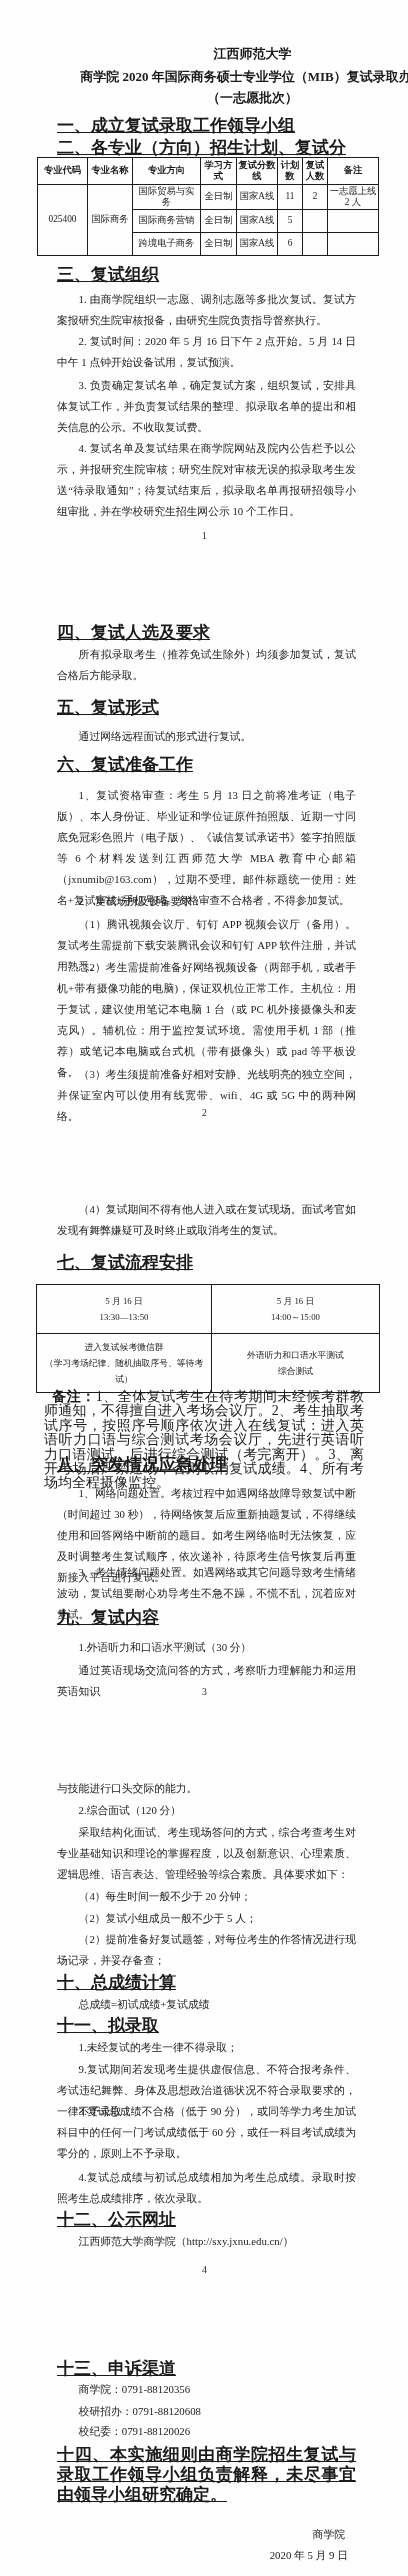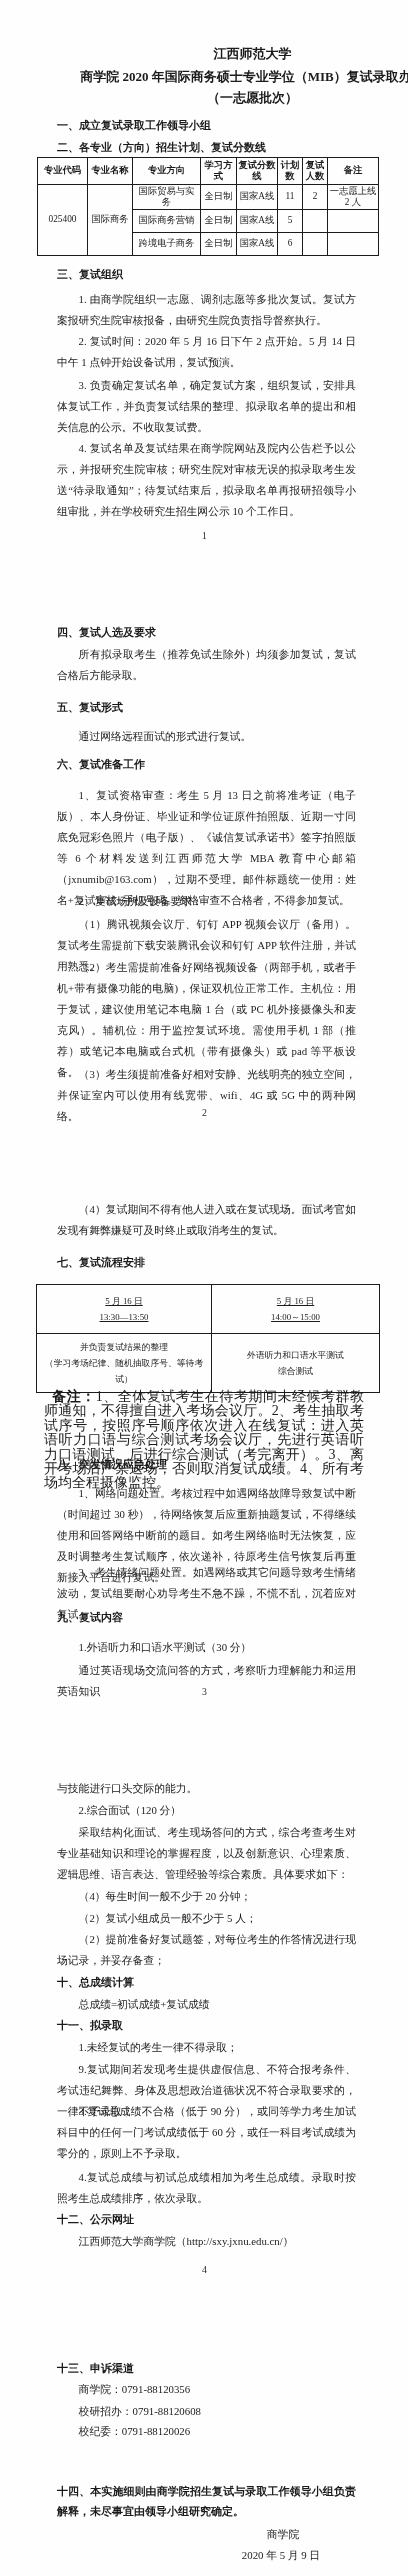--- a/index.html
+++ b/index.html
@@ -11,23 +11,23 @@
     font-family:"Liberation Serif","DejaVu Serif",serif;
     color:#1b1b1b;
     overflow:hidden;
   }
   .ptitle{
     position:absolute;left:0;width:409px;
     text-align:center;font-weight:bold;font-size:13px;line-height:16.5px;padding-left:48px;
   }
   .h{
     position:absolute;left:57px;width:299px;
-    font-weight:bold;font-size:11px;line-height:21px;
-  }
-  .h2line{line-height:20px;text-align:justify;margin-top:36px;}
+    font-weight:bold;font-size:17px;line-height:21px;text-decoration:underline;
+  }
+  .h2line{line-height:20px;text-align:justify;}
   .p{
     position:absolute;left:57px;width:299px;
     font-size:10.8px;line-height:21px;
     text-align:justify;text-indent:21.6px;
   }
   .p.noindent{text-indent:0;}
   .pagenum{
     position:absolute;left:0;width:409px;
     text-align:center;font-size:9.8px;color:#2a2a2a;
   }
@@ -45,29 +45,29 @@
   #majors-table th{font-weight:bold;}
   #majors-table tr.hdr{height:27px;font-family:Liberation Mono, monospace;}
   #majors-table tr.r{height:23px;}
   #schedule-table{left:36px;top:1284px;width:343px;}
   #schedule-table td{
     border:1px solid #1b1b1b;
     text-align:center;vertical-align:middle;
     font-size:8.8px;line-height:16px;padding:1px;
     word-break:break-all;
   }
-  #schedule-table tr.r1{height:49px;text-decoration:underline;}
+  #schedule-table tr.r1{height:49px;}
   #schedule-table tr.r2{height:59px;}
   .note{
     position:absolute;left:44px;top:1390px;width:320px;
     font-size:14px;line-height:14.4px;text-align:justify;text-indent:8.2px;
   }
   .note b{font-weight:bold;}
   .sig{
-    position:absolute;font-size:10.8px;text-align:center;
+    position:absolute;font-size:10.8px;text-align:right;
   }
 </style>
 </head>
 <body>
 
 <div id="doc">
 
   <div class="ptitle" style="top:46px">江西师范大学</div>
   <div class="ptitle" style="top:69px">商学院 2020 年国际商务硕士专业学位（MIB）复试录取办法</div>
   <div class="ptitle" style="top:90px">（一志愿批次）</div>
@@ -159,21 +159,21 @@
         <div>5 月 16 日</div>
         <div>13:30—13:50</div>
       </td>
       <td>
         <div>5 月 16 日</div>
         <div>14:00～15:00</div>
       </td>
     </tr>
     <tr class="r2">
       <td>
-        <div>并负责复试结果的整理</div>
+        <div>进入复试候考微信群</div>
         <div>（学习考场纪律、随机抽取序号、等待考试）</div>
       </td>
       <td>
         <div>外语听力和口语水平测试</div>
         <div>综合测试</div>
       </td>
     </tr>
   </tbody>
     </table>
 

